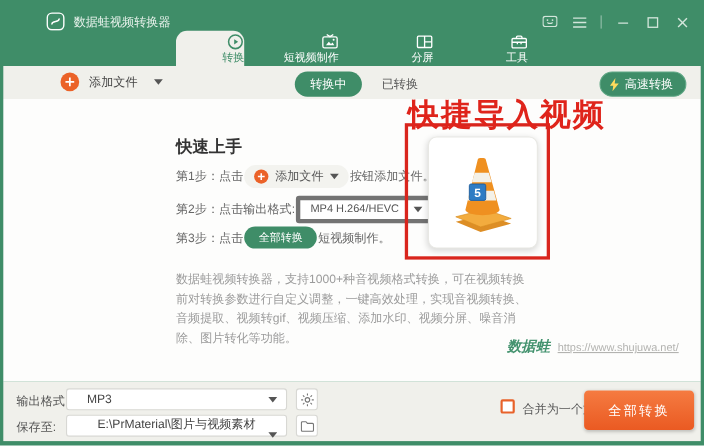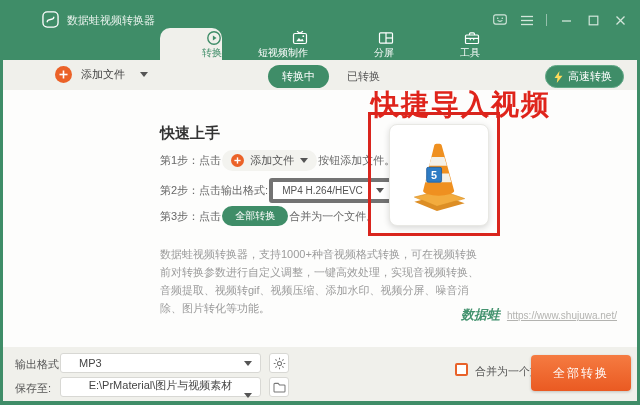--- a/index.html
+++ b/index.html
@@ -214,21 +214,21 @@
       <span class="chip-format">
         <span>MP4 H.264/HEVC</span>
         <span class="caret"></span>
       </span>
       <span>选择输出格式。</span>
     </div>
 
     <div class="step s3">
       <span>第3步：点击</span>
       <span class="chip-convert">全部转换</span>
-      <span>合并为一个文件。</span>
+      <span>短视频制作。</span>
     </div>
 
     <div class="desc">数据蛙视频转换器，支持1000+种音视频格式转换，可在视频转换前对转换参数进行自定义调整，一键高效处理，实现音视频转换、音频提取、视频转gif、视频压缩、添加水印、视频分屏、噪音消除、图片转化等功能。</div>
 
     <div class="watermark">
       <span class="wm-brand">数据蛙</span>
       <span class="wm-url">https://www.shujuwa.net/</span>
     </div>
   </div>
 

